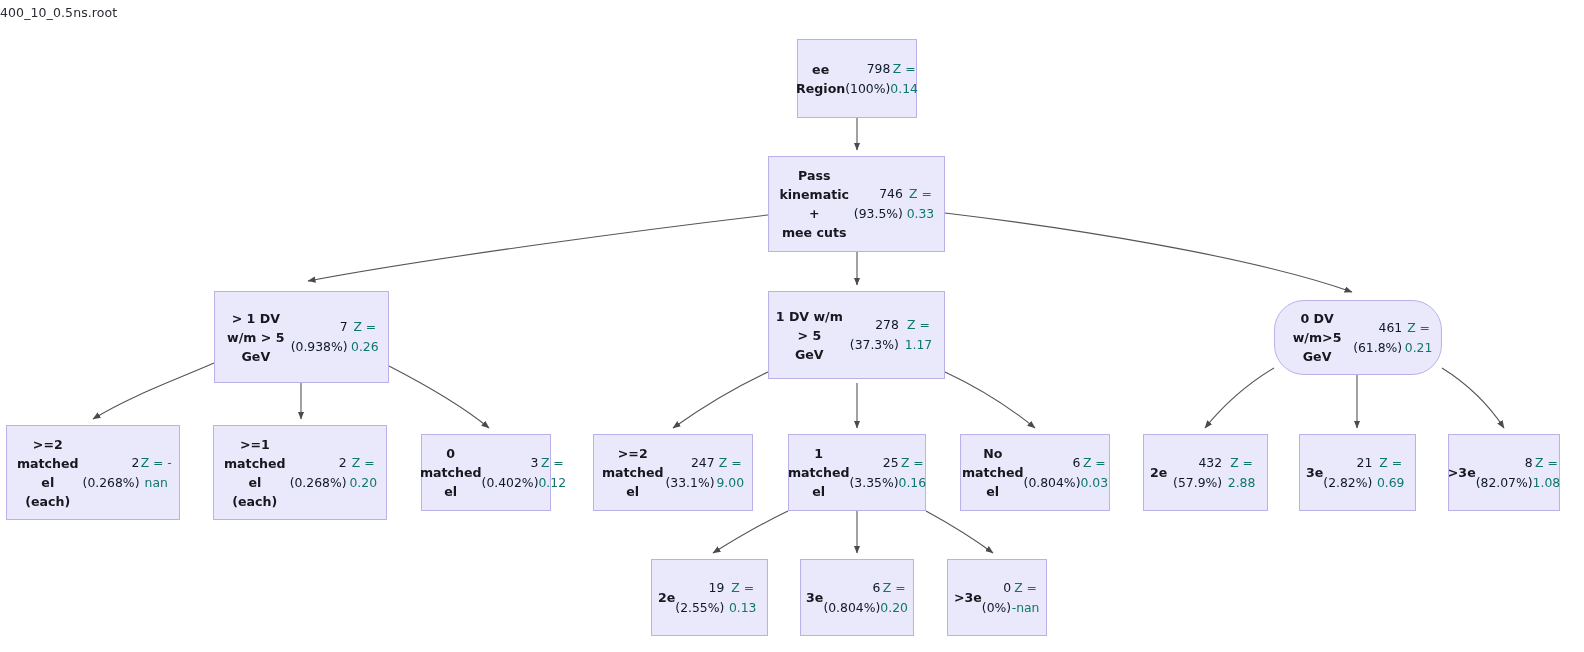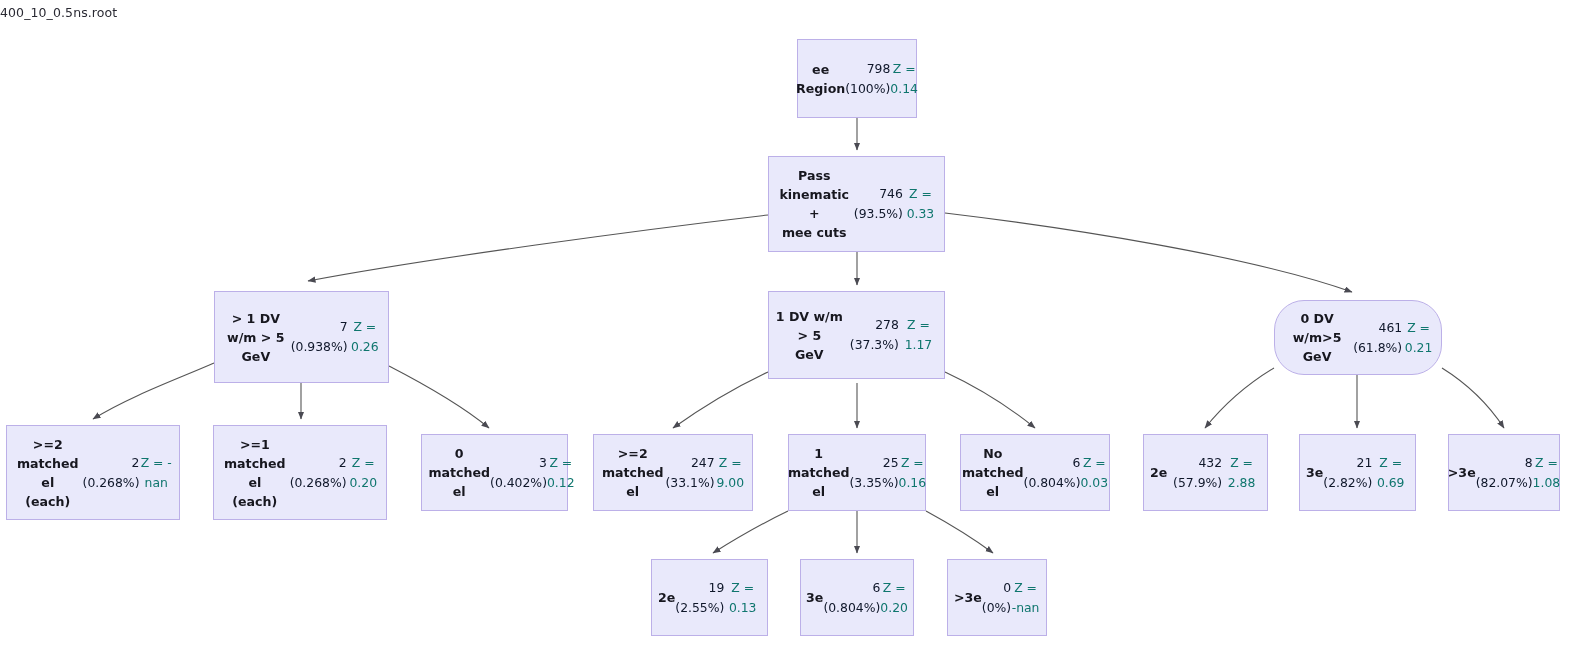--- a/index.html
+++ b/index.html
@@ -134,21 +134,21 @@
 (each)</div>
         <div class="n-count">2 (0.268%)</div>
         <div class="n-z">Z = -nan</div>
       </div>
       <div class="node" style="left: 213px; top: 425px; width: 174px; height: 95px;">
         <div class="n-label">&gt;=1 matched el
 (each)</div>
         <div class="n-count">2 (0.268%)</div>
         <div class="n-z">Z = 0.20</div>
       </div>
-      <div class="node" style="left: 421px; top: 434px; width: 147px; height: 77px; padding-left: 20px;">
+      <div class="node" style="left: 421px; top: 434px; width: 130px; height: 77px; padding-left: 20px;">
         <div class="n-label">0 matched el</div>
         <div class="n-count">3 (0.402%)</div>
         <div class="n-z">Z = 0.12</div>
       </div>
       <div class="node" style="left: 593px; top: 434px; width: 160px; height: 77px;">
         <div class="n-label">&gt;=2 matched el</div>
         <div class="n-count">247 (33.1%)</div>
         <div class="n-z">Z = 9.00</div>
       </div>
       <div class="node" style="left: 788px; top: 434px; width: 138px; height: 77px;">

